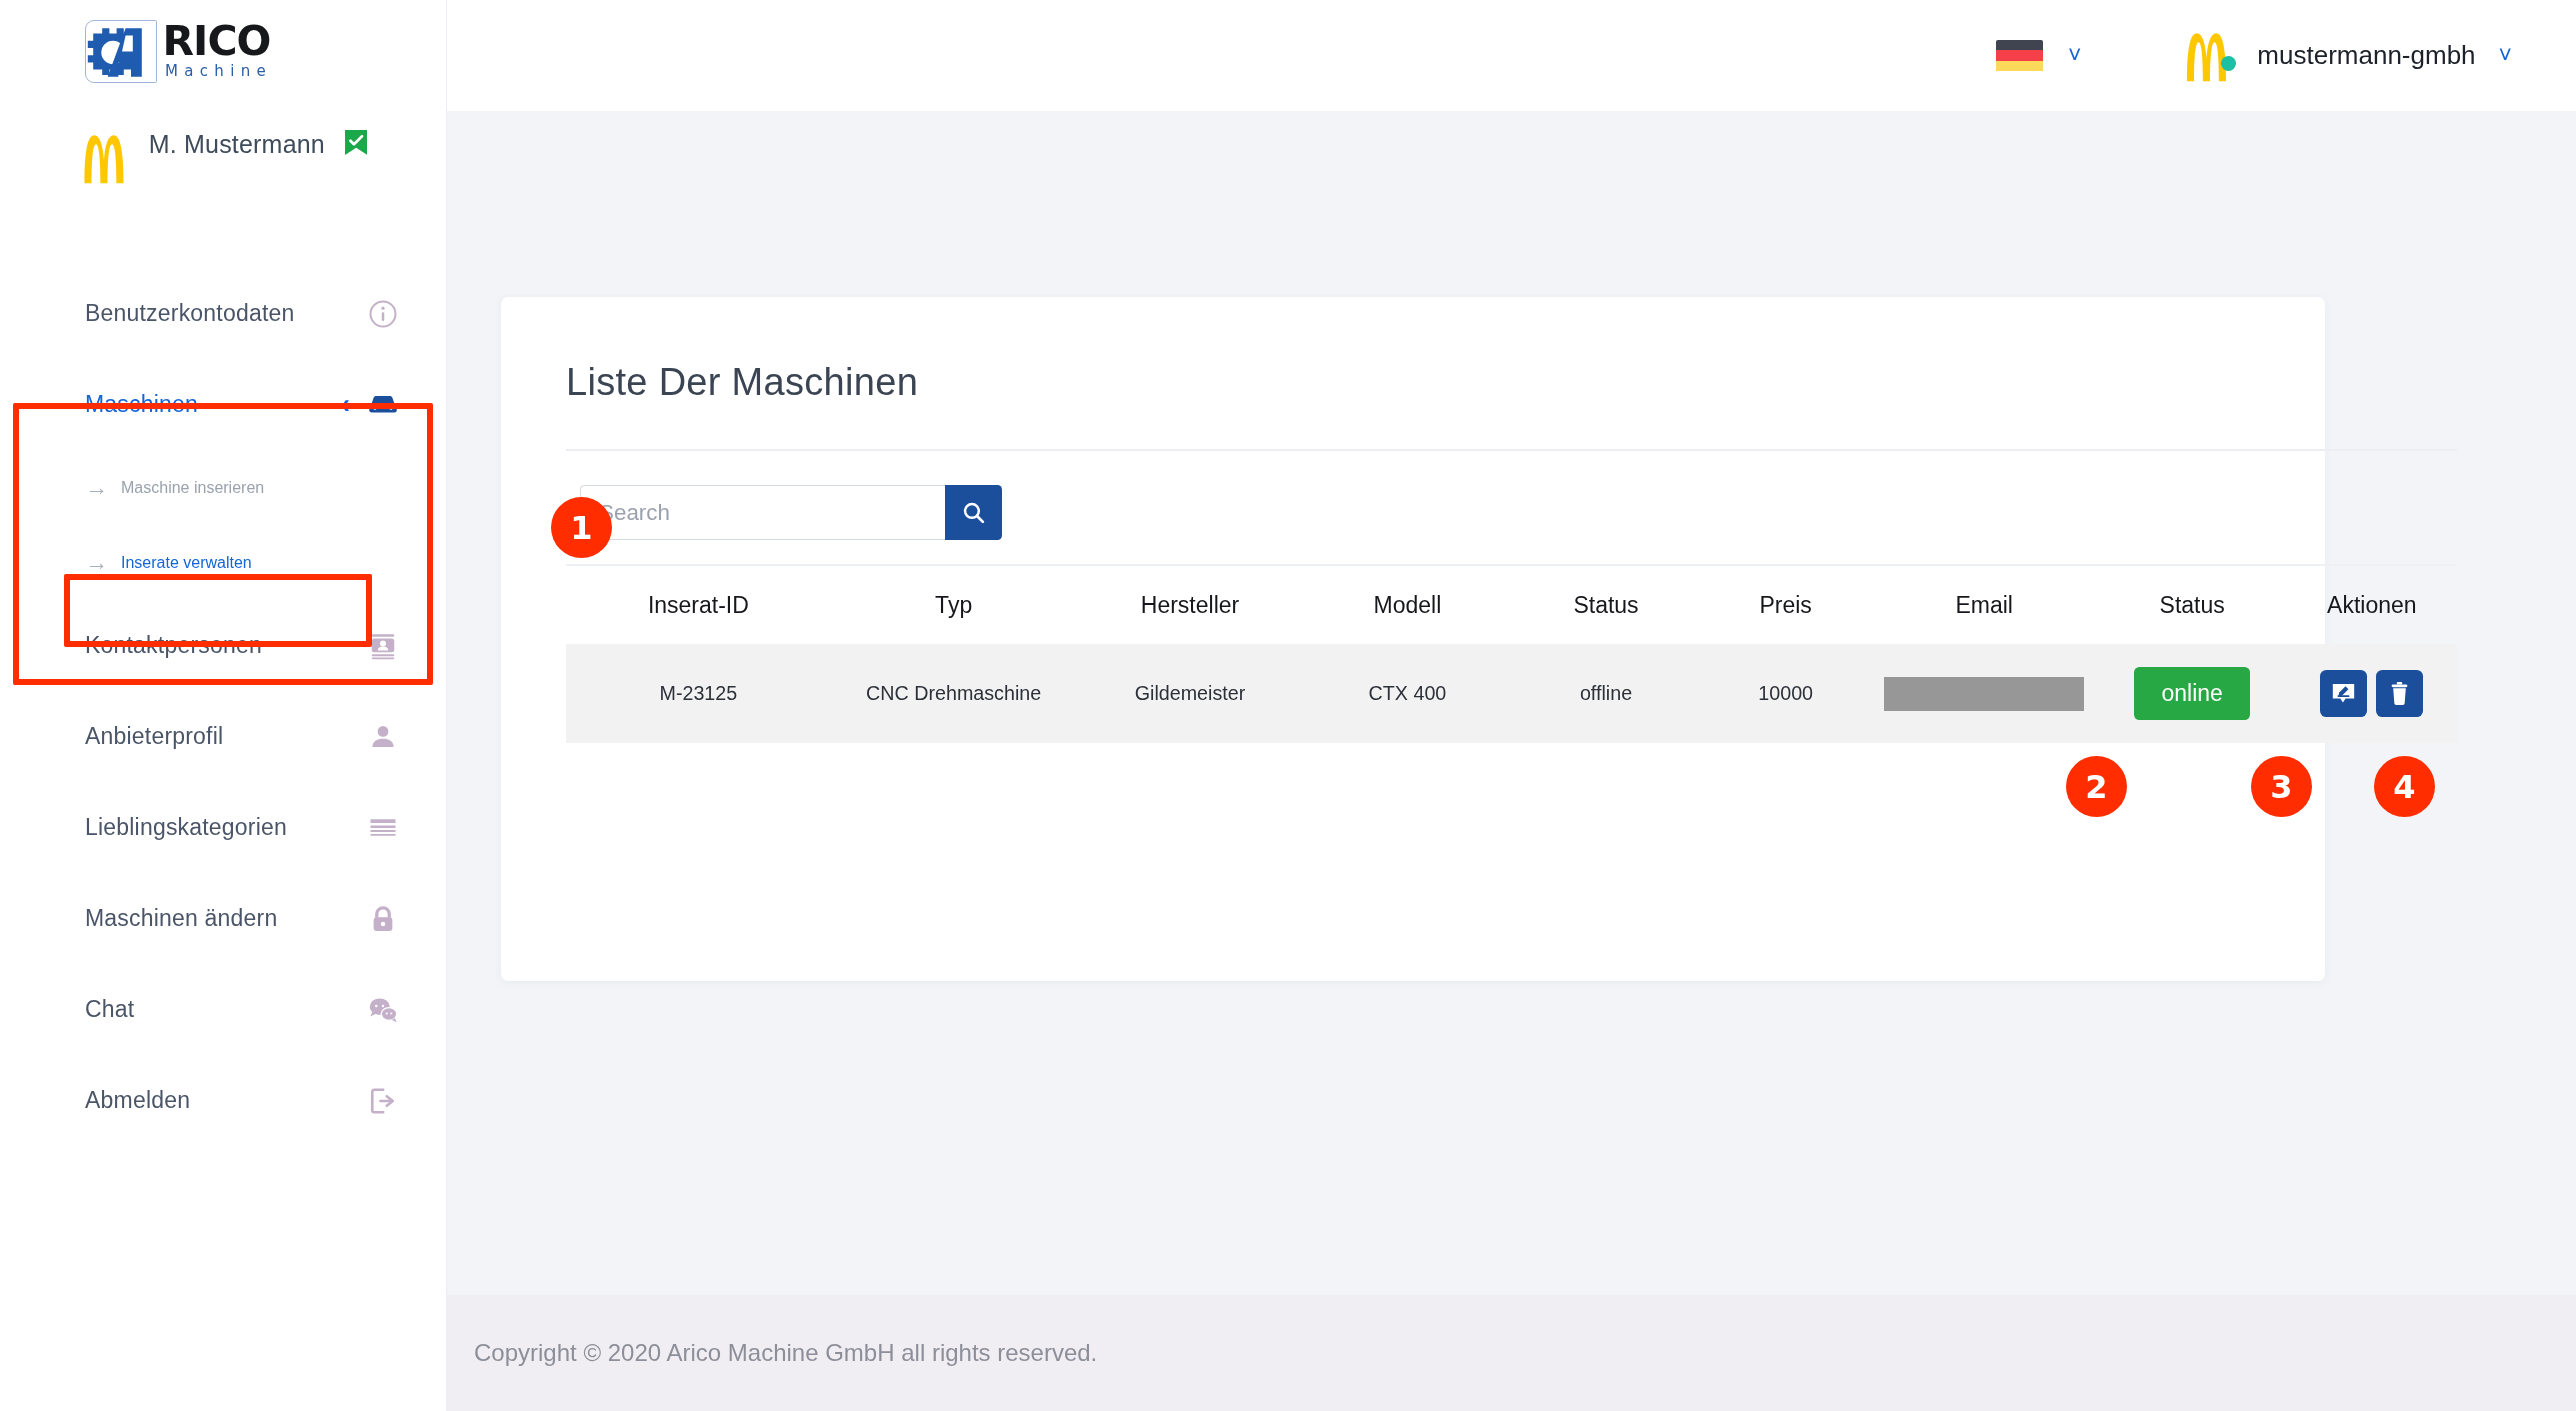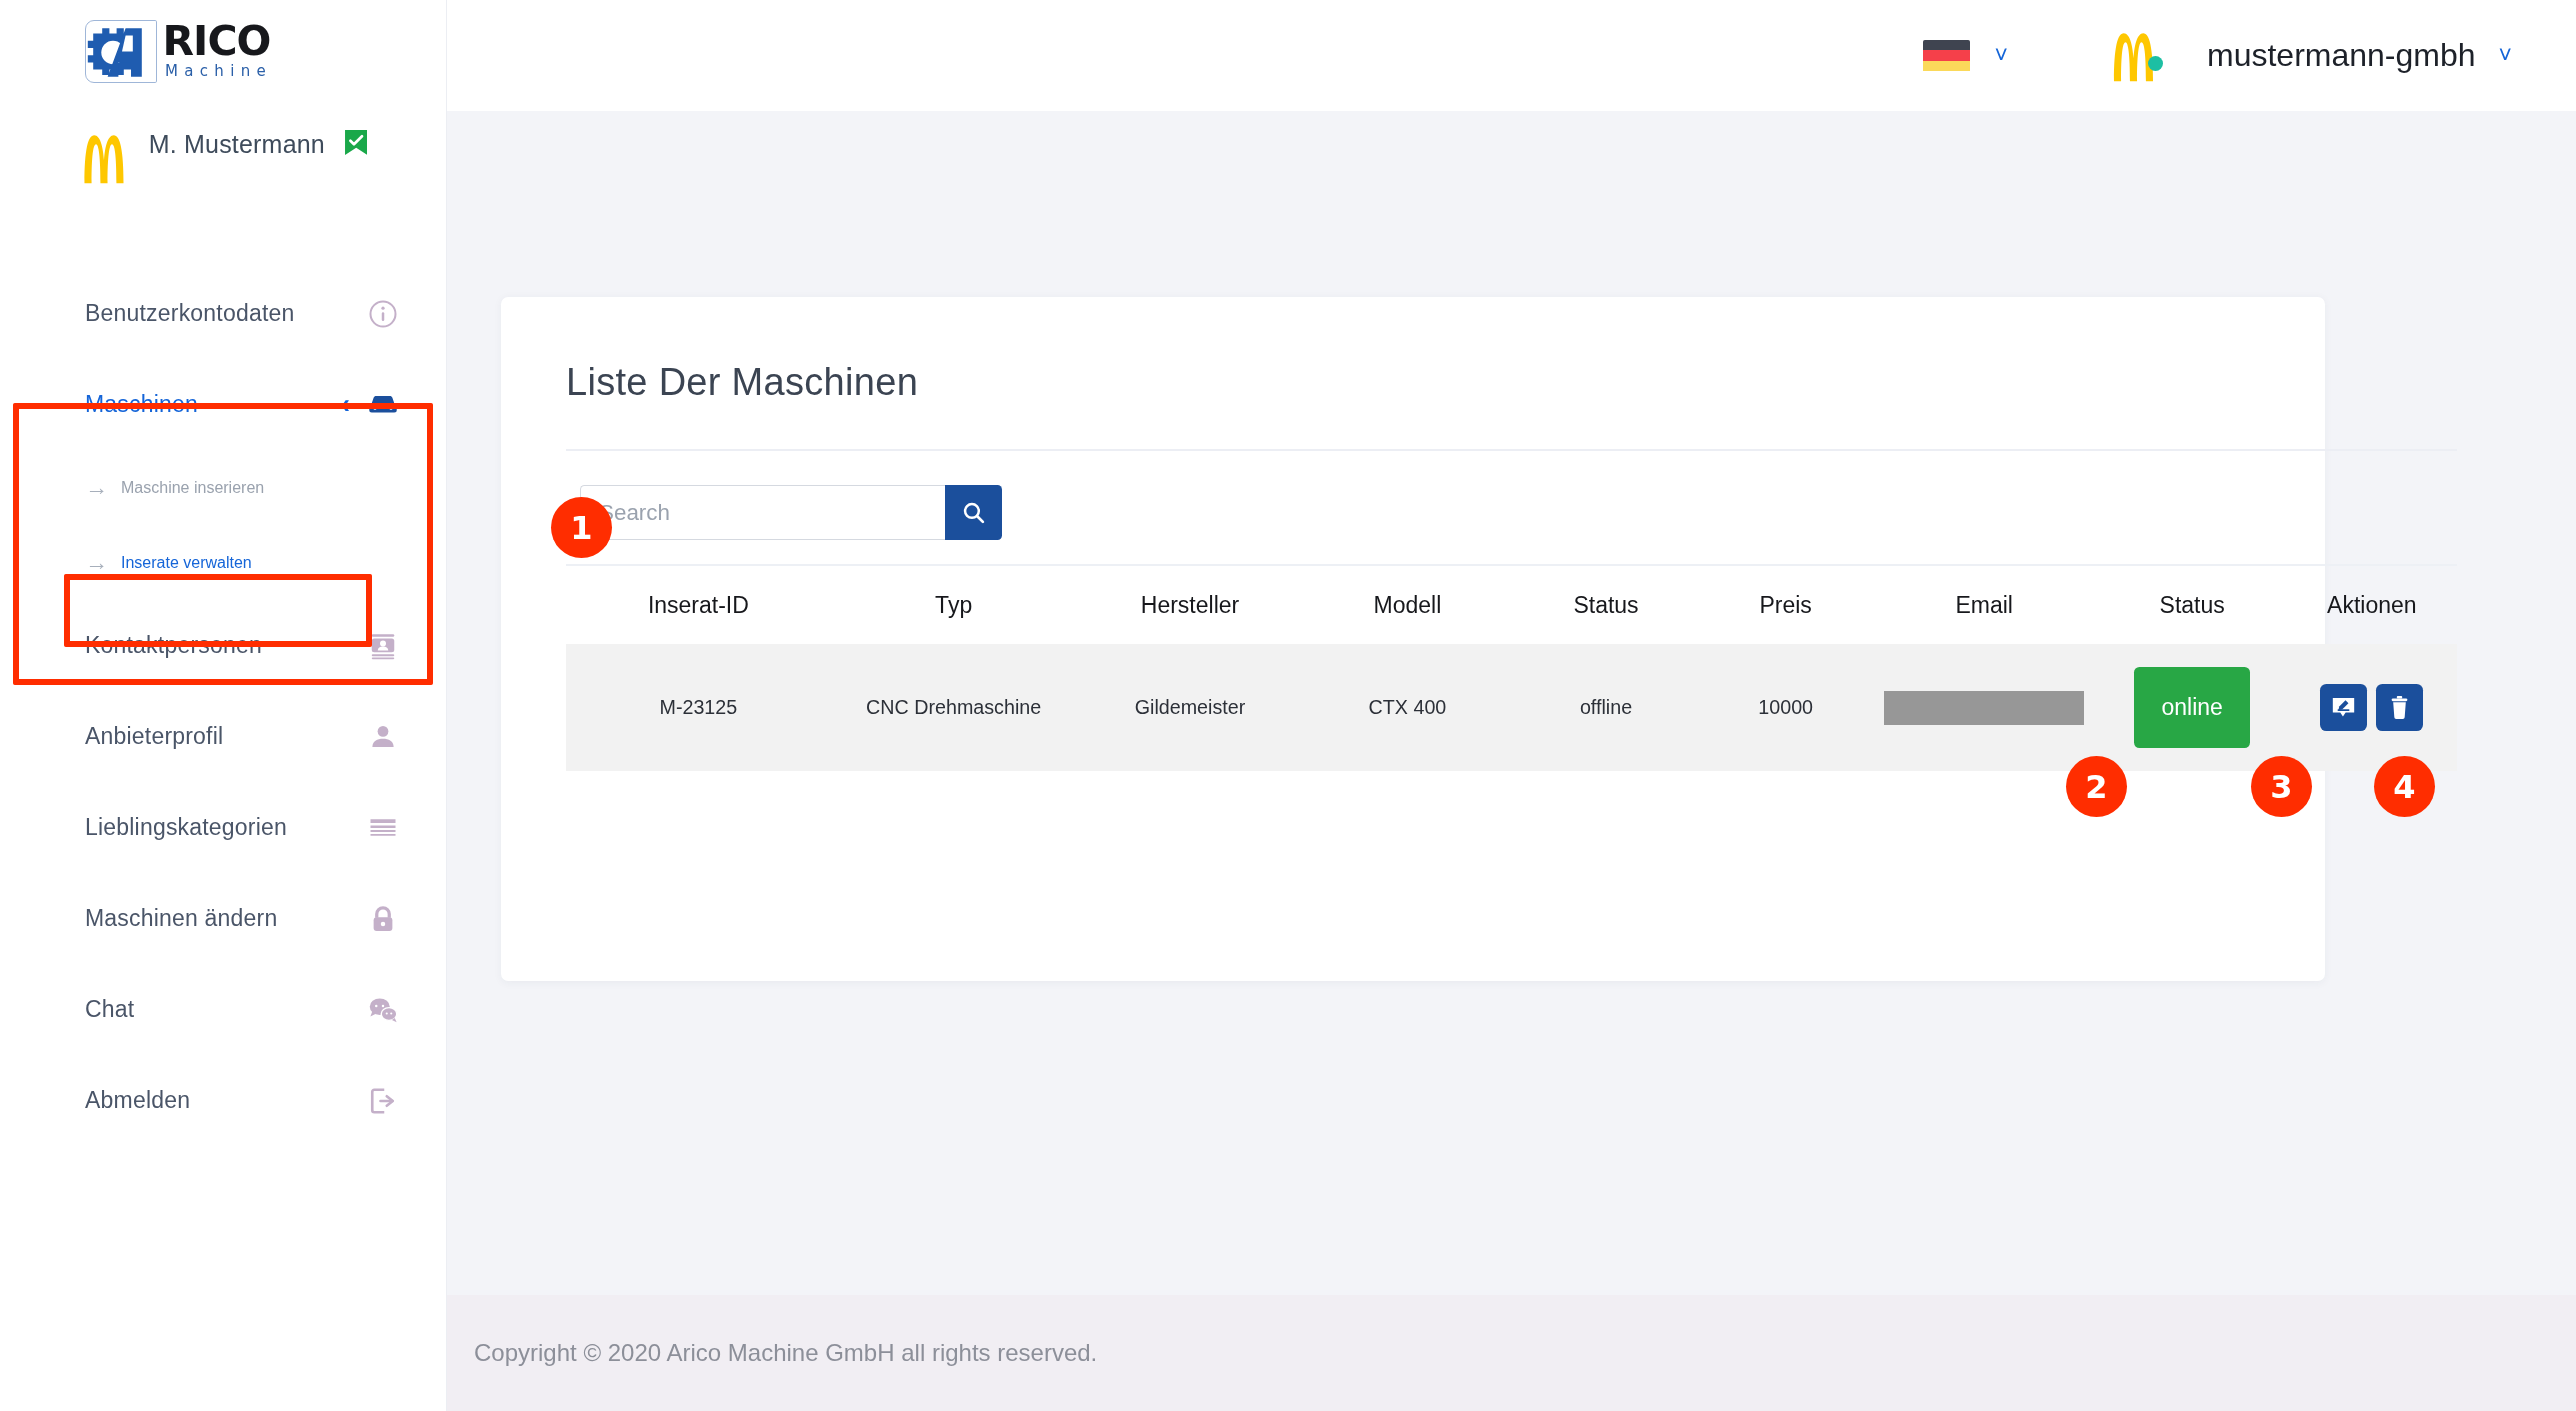--- a/index.html
+++ b/index.html
@@ -114,21 +114,21 @@
 
   .account {
     display: flex; align-items: center; gap: 23px; cursor: pointer;
   }
   .acct-avatar { position: relative; width: 55px; height: 55px; }
   .acct-dot {
     position: absolute; right: -1.8px; bottom: 12.5px;
     width: 15px; height: 15px; border-radius: 50%;
     background: #1dbfa3;
   }
-  .acct-name { font-size: 32px; color: #1d2129; margin-left: 23px; }
+  .acct-name { font-size: 26px; color: #1d2129; }
 
   
   .main {
     position: absolute; left: 447px; top: 111px;
     width: 2129px; height: 1184px; background: #f3f4f8;
   }
   .card {
     position: absolute; left: 54px; top: 186px;
     width: 1824px; height: 684px;
     background: #ffffff; border-radius: 7.2px;
@@ -177,21 +177,21 @@
     font-size: 19.7px; color: #2c3038; text-align: center;
     padding: 23px 0; background: #f2f2f2;
   }
   .email-redact {
     display: inline-block; width: 200px; height: 34px;
     background: #979797; vertical-align: middle;
   }
   .status-pill {
     display: inline-block; background: #28a745; color: #fff;
     font-size: 23px; border-radius: 5.4px;
-    padding: 27px 23px; min-width: 116px;
+    padding: 13px 23px; min-width: 116px;
   }
   .actions { display: flex; gap: 9px; justify-content: center; }
   .act-btn {
     width: 47px; height: 47px; background: #1b4f9c;
     border: none; border-radius: 6.3px; cursor: pointer;
     display: flex; align-items: center; justify-content: center;
   }
   .act-btn svg { width: 27px; height: 27px; color: #fff; }
 
   

